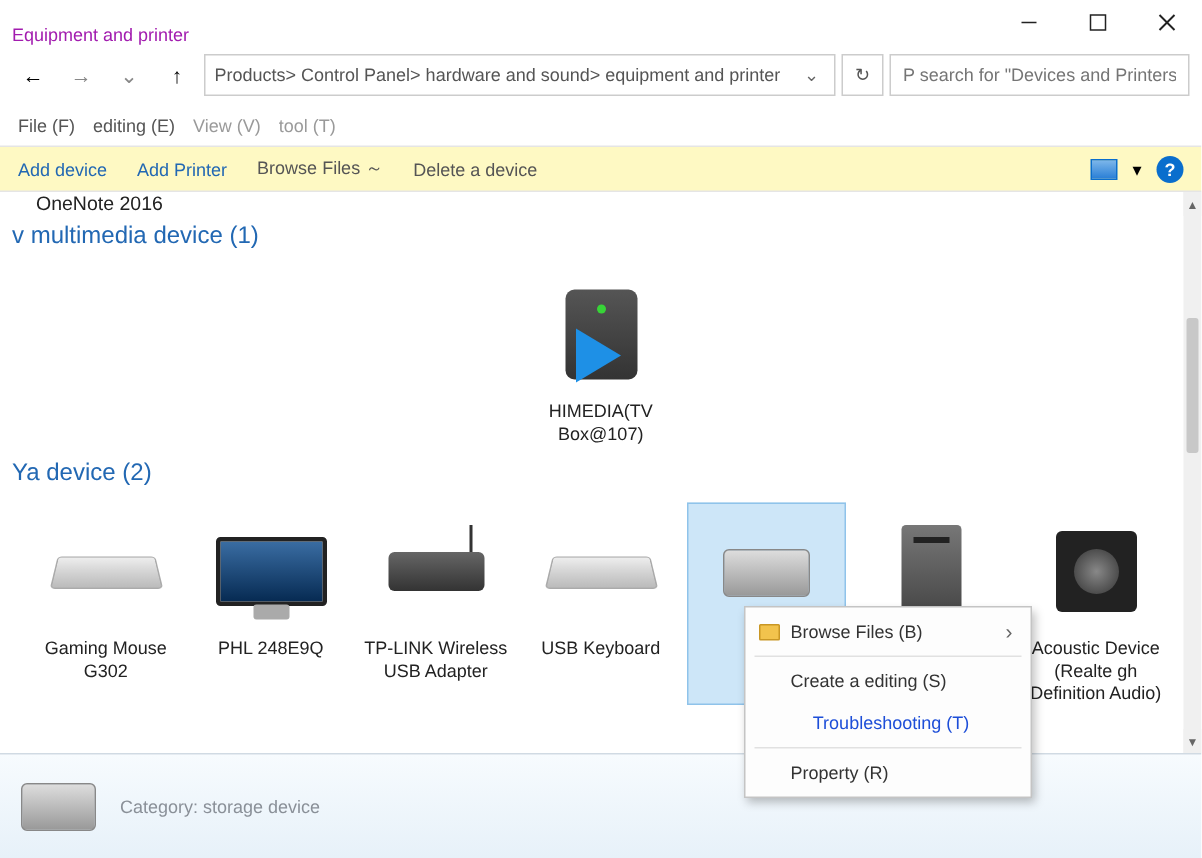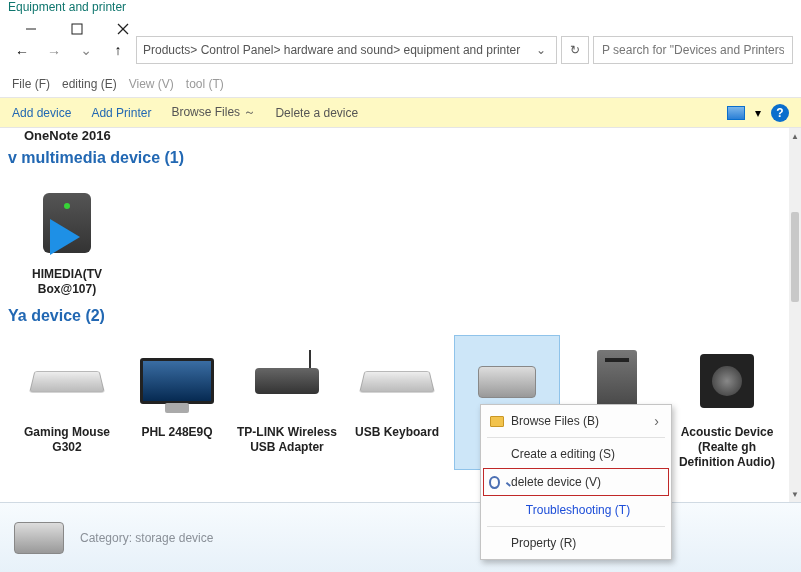--- a/index.html
+++ b/index.html
@@ -1,18 +1,18 @@
 <!DOCTYPE html>
 <html><head>
 <meta charset="utf-8">
 <style>
 * { box-sizing: border-box; margin: 0; padding: 0; font-family: "Segoe UI", Tahoma, sans-serif; font-size: 12px; }
 body { width: 801px; height: 572px; background: #fff; overflow: hidden; position: relative; }
 
-.titlebar { height: 30px; display: flex; align-items: flex-start; padding-left: 8px; color: #0f766e; background: #fff; flex-direction: column; }
+.titlebar { height: 30px; display: flex; align-items: flex-end; padding-left: 8px; color: #a21caf; background: #fff; }
 .titlebar .title { flex: 1; font-size: 12px; }
 .win-controls { display: flex; }
 .win-btn { width: 46px; height: 30px; display: flex; align-items: center; justify-content: center; cursor: pointer; }
 .win-btn svg, .win-btn span { pointer-events: none; }
 
 .navbar { height: 40px; display: flex; align-items: center; padding: 0 8px; gap: 4px; }
 .nav-btn { width: 28px; height: 28px; display: flex; align-items: center; justify-content: center; color: #888; cursor: pointer; font-size: 14px; }
 .nav-btn.enabled { color: #000; }
 .addr { flex: 1; height: 28px; border: 1px solid #ccc; display: flex; align-items: center; padding: 0 6px; gap: 4px; color: #555; font-size: 12px; position: relative; }
 .addr .dd { margin-left: auto; color: #666; padding: 0 4px; }
@@ -23,30 +23,30 @@
 .menubar .m { padding: 0 4px; }
 .menubar .mgrey { color: #9a9a9a; }
 
 .toolbar { height: 30px; display: flex; align-items: center; padding: 0 12px; gap: 20px; background: #fef9c3; border-bottom: 1px solid #e5e5e5; font-size: 12px; position: relative; }
 .toolbar .t { color: #2268b3; cursor: pointer; }
 .toolbar .tplain { color: #555; }
 .toolbar .right { position: absolute; right: 12px; display: flex; align-items: center; gap: 10px; }
 .view-chip { width: 18px; height: 14px; border: 1px solid #0a6ecd; background: linear-gradient(#7cb6ea,#2a7fd6); }
 .help { width: 18px; height: 18px; border-radius: 50%; background: #0a6ecd; color: #fff; display: flex; align-items: center; justify-content: center; font-weight: bold; font-size: 12px; }
 
-.viewport { position: absolute; top: 128px; bottom: 70px; left: 0; right: 12px; overflow: hidden; font-weight: bold; }
+.viewport { position: absolute; top: 128px; bottom: 70px; left: 0; right: 12px; overflow: hidden; }
 .scrollbar { position: absolute; right: 0; top: 128px; bottom: 70px; width: 12px; background: #f0f0f0; }
 .scroll-up, .scroll-down { height: 16px; background: #f0f0f0; display: flex; align-items: center; justify-content: center; color: #666; font-size: 8px; }
 .scroll-track { position: absolute; top: 16px; bottom: 16px; left: 0; right: 0; }
 .scroll-thumb { position: absolute; top: 20%; left: 2px; right: 2px; height: 90px; background: #c8c8c8; border-radius: 2px; }
 
 .item-top { padding-left: 24px; color: #222; font-size: 13px; }
 
 .cat { color: #2268b3; font-size: 16px; padding: 6px 8px; cursor: pointer; }
-.iconrow { display: flex; padding-left: 12px; flex-wrap: wrap; }
+.iconrow { display: flex; padding-left: 12px; flex-wrap: wrap; justify-content: center; }
 .device { width: 106px; text-align: center; margin: 4px 2px; padding-top: 6px; }
 .device .lbl { font-size: 12px; color: #222; line-height: 1.25; margin-top: 4px; word-wrap: break-word; }
 .device.sel { background: #cde6f8; border: 1px solid #8fc3ea; }
 
 .icon-box { height: 80px; display: flex; align-items: center; justify-content: center; }
 
 
 .media-player { width: 48px; height: 60px; background: linear-gradient(#555,#333); border-radius: 6px; position: relative; }
 .media-player::before { content:""; position:absolute; left: 50%; top: 10px; width: 6px; height: 6px; background: #37d437; border-radius: 50%; transform: translateX(-50%); }
 .play { position: absolute; left: 36px; top: 36px; width: 0; height: 0; border-top: 18px solid transparent; border-bottom: 18px solid transparent; border-left: 30px solid #1e90e6; }
@@ -60,21 +60,21 @@
 .tower { width: 40px; height: 62px; background: linear-gradient(#777,#444); border-radius: 3px; position: relative; }
 .tower::before { content:""; position:absolute; top:8px; left:8px; right:8px; height:4px; background:#222; }
 .speaker { width: 54px; height: 54px; background: #222; border-radius: 4px; display:flex; align-items:center; justify-content:center; }
 .speaker::before { content:""; width:30px; height:30px; border-radius:50%; background: radial-gradient(#888,#333); }
 
 .statusbar { position: absolute; bottom: 0; left: 0; right: 0; height: 70px; background: linear-gradient(#f7fbfe,#e7f1f9); display: flex; align-items: center; padding-left: 14px; gap: 16px; border-top: 1px solid #d0dae3; }
 .status-icon { width: 50px; height: 36px; display:flex; align-items:center; justify-content:center; }
 .status-text .l1 { font-size: 13px; color: #222; }
 .status-text .l2 { font-size: 12px; color: #8a9098; }
 
-.ctxmenu { position: absolute; left: 480px; top: 404px; width: 192px; background: #fdfdfd; border: 1px solid #c4c4c4; box-shadow: 2px 3px 6px rgba(0,0,0,.25); z-index: 50; padding: 2px; }
+.ctxmenu { position: absolute; left: 496px; top: 404px; width: 192px; background: #fdfdfd; border: 1px solid #c4c4c4; box-shadow: 2px 3px 6px rgba(0,0,0,.25); z-index: 50; padding: 2px; }
 .ctxmenu .mi { height: 28px; display: flex; align-items: center; padding: 0 24px 0 28px; color: #333; position: relative; cursor: pointer; }
 .ctxmenu .mi.sub::after { content: "›"; position: absolute; right: 10px; color: #666; font-size: 14px; }
 .ctxmenu .mi.disabled { color: #1d4ed8; justify-content: center; }
 .ctxmenu .mi.hl { outline: 1px solid #c02828; outline-offset: -1px; }
 .ctxmenu .sep { height: 1px; background: #e1e1e1; margin: 2px 4px; }
 .ctxmenu .mi .icn { position: absolute; left: 6px; width: 16px; height: 16px; display:flex; align-items:center; justify-content:center; }
 .folder-i { width:14px; height:11px; background:#f2c34d; border:1px solid #c99725; border-radius:1px; }
 .mag-i::before { content:""; display:block; width:9px; height:9px; border:2px solid #4b6fb3; border-radius:50%; }
 .mag-i::after { content:""; display:block; width:6px; height:2px; background:#4b6fb3; transform: rotate(40deg) translate(6px,-2px); }
 </style>
@@ -208,24 +208,20 @@
   <div class="mi sub">
     <span class="icn">
         <span class="folder-i"></span>
       </span>
     <span>Browse Files (B)</span>
   </div>
   <div class="sep"></div>
   <div class="mi">
       <span>Create a editing (S)</span>
     </div>
-  <div class="mi hl">
-    <span class="icn mag-i"></span>
-    <span>delete device (V)</span>
-  </div>
   <div class="mi disabled">
       <span>Troubleshooting (T)</span>
     </div>
   <div class="sep"></div>
   <div class="mi">
       <span>Property (R)</span>
     </div>
 </div>
 
 <div class="statusbar">

